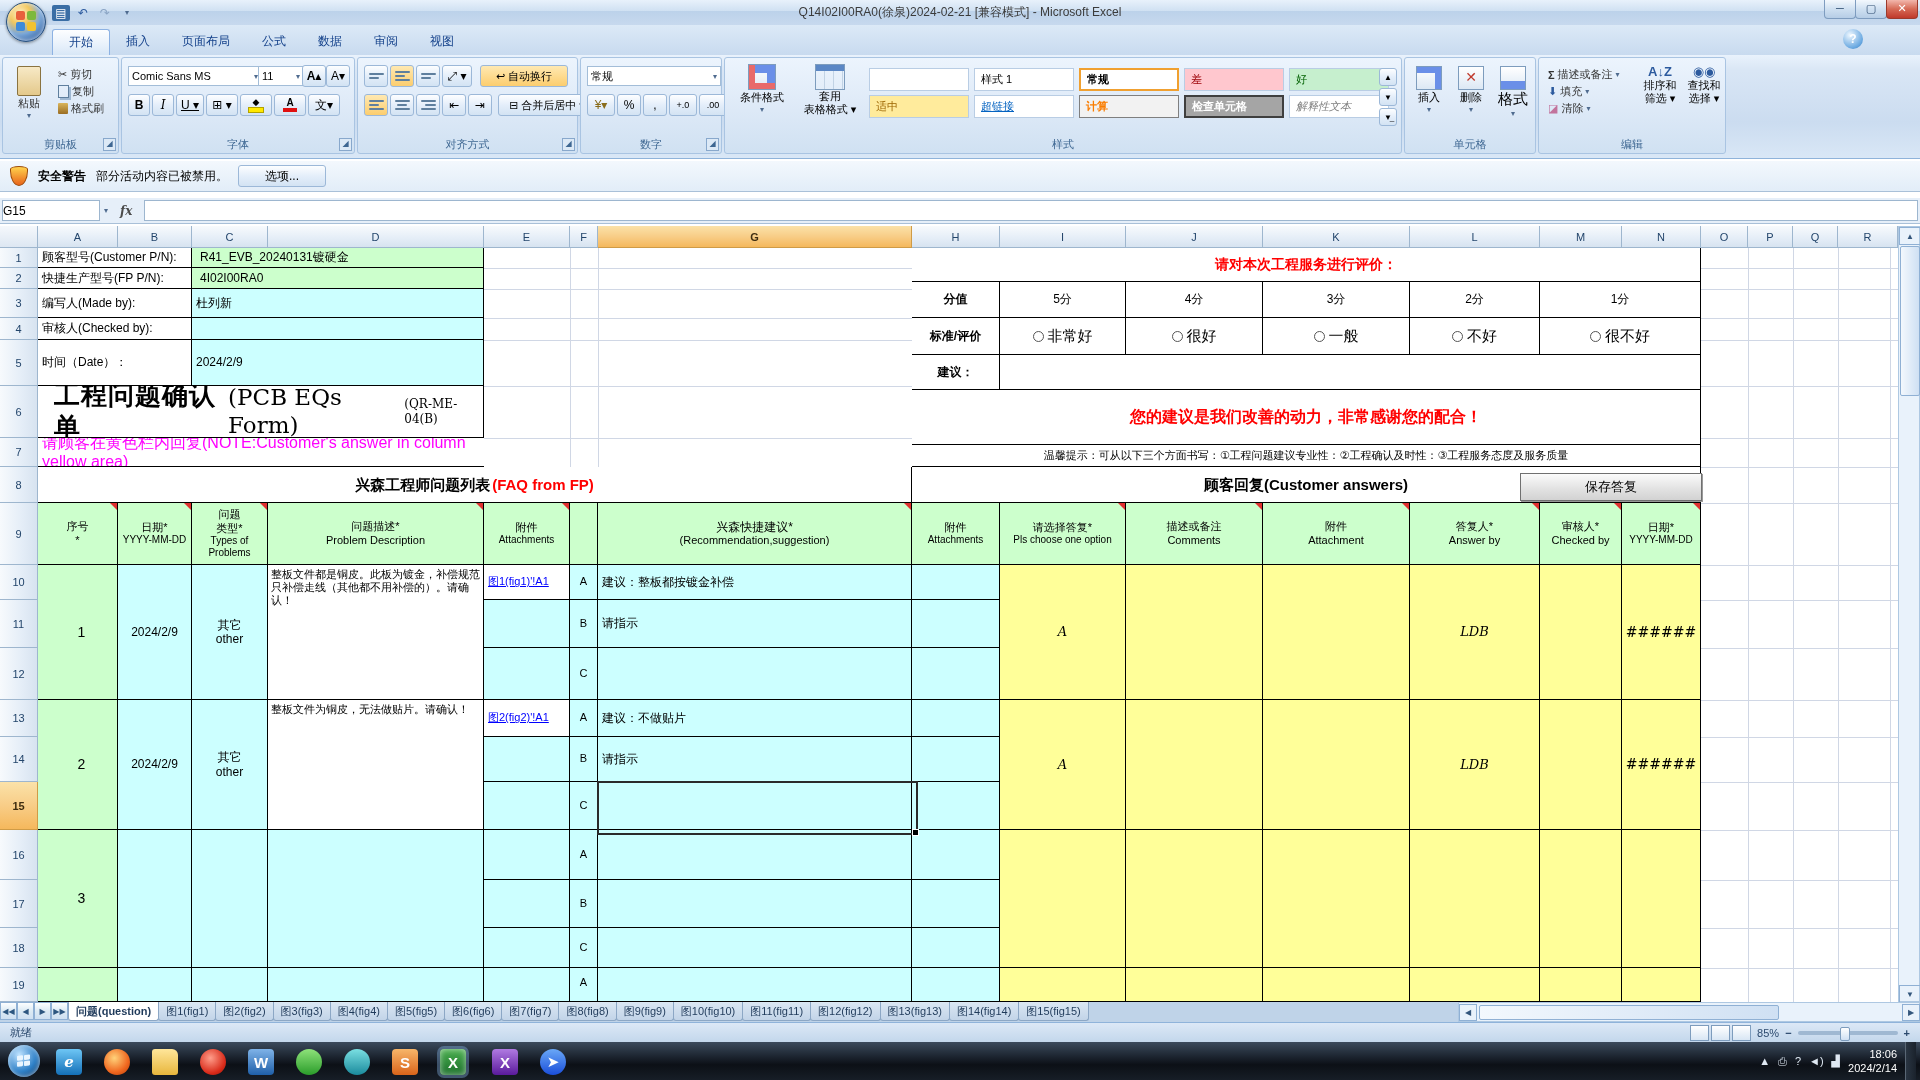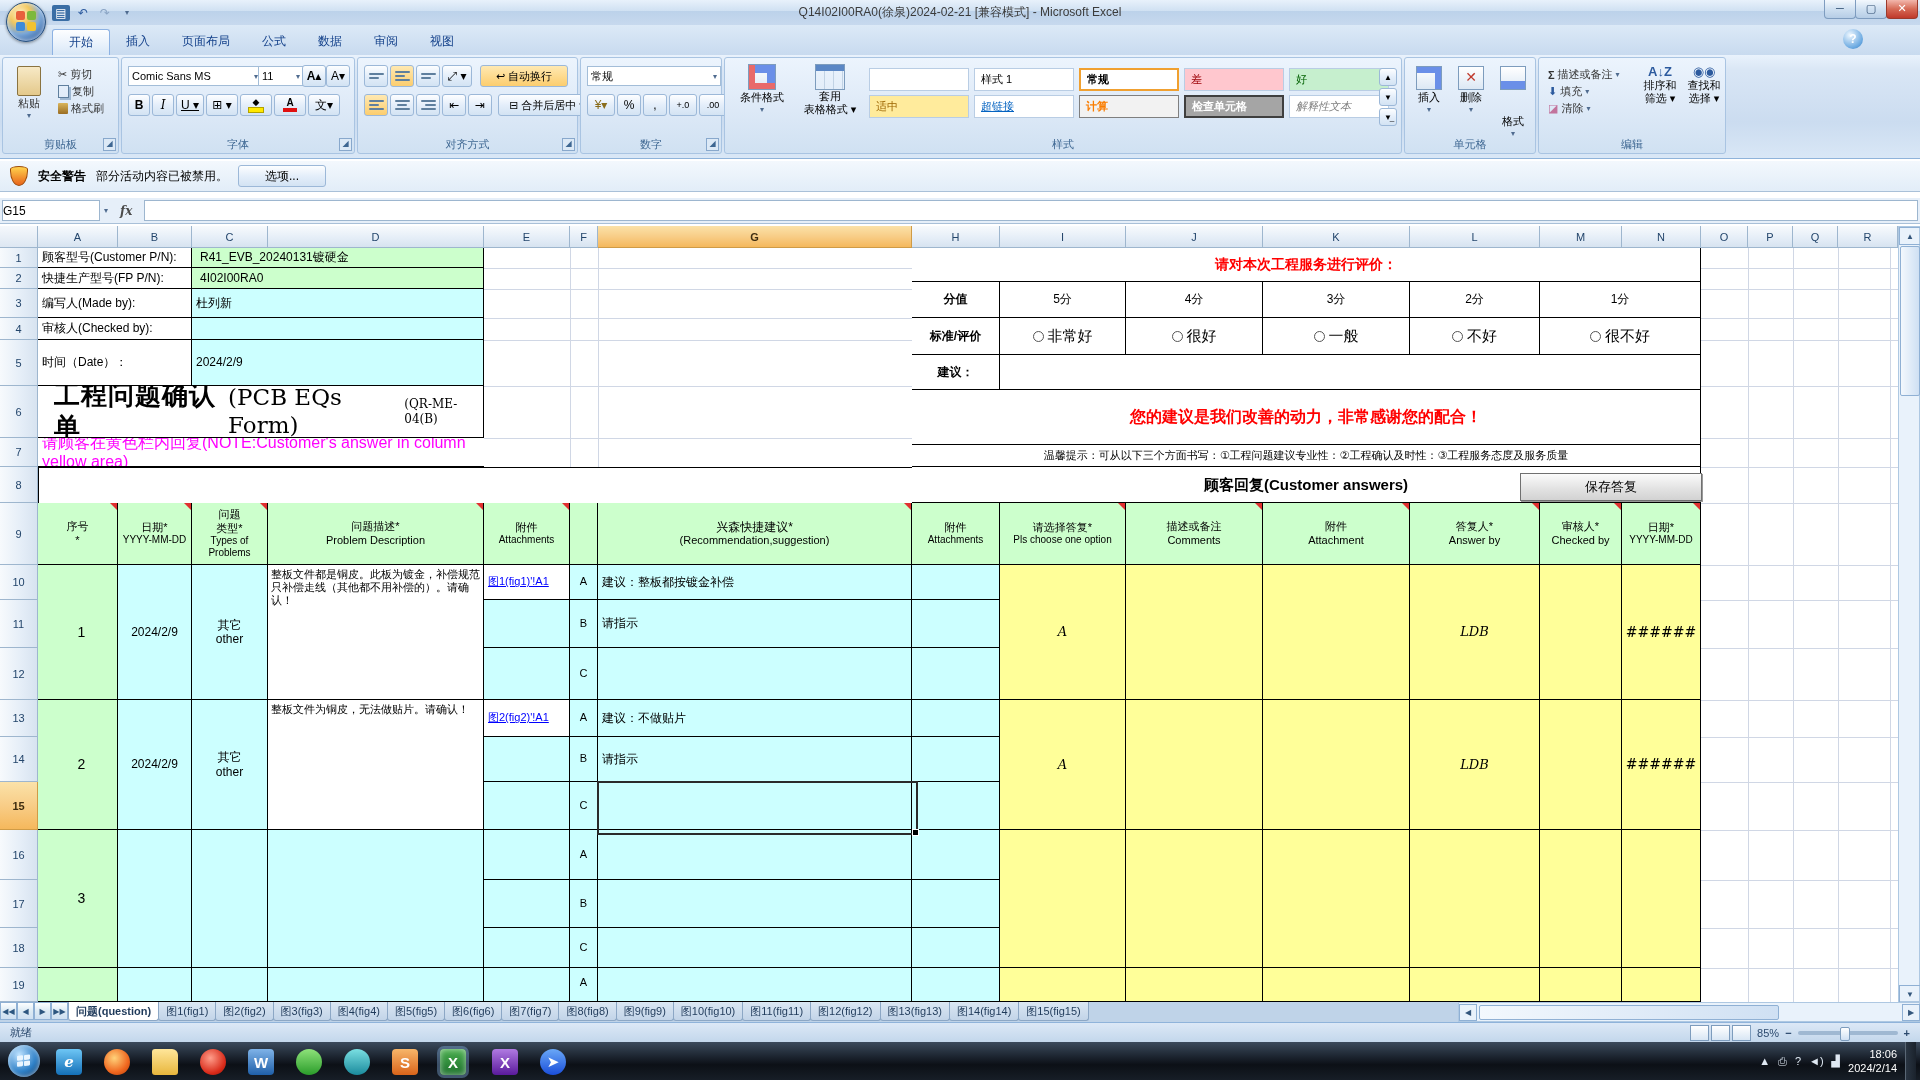--- a/index.html
+++ b/index.html
@@ -329,21 +329,21 @@
         <div style="font-size:11px;">插入</div>
           <div class="da">▾</div>
       </div>
       <div class="abs" style="left:46px;top:8px;width:40px;text-align:center;">
         <div style="margin:0 auto;width:24px;height:22px;border:1px solid #7d9cbd;background:linear-gradient(#fff,#dce8f4);color:#c0392b;font-weight:bold;font-size:14px;line-height:20px;">✕</div>
         <div style="font-size:11px;">删除</div>
           <div class="da">▾</div>
       </div>
       <div class="abs" style="left:88px;top:8px;width:40px;text-align:center;">
         <div style="margin:0 auto;width:24px;height:22px;border:1px solid #7d9cbd;background:linear-gradient(#fff,#dce8f4);box-shadow:inset 0 -8px 0 #6a8fe8;"></div>
-        <div style="font-size:11px;margin-top:24px;">格式</div>
+        <div style="font-size:15px;">格式</div>
           <div class="da">▾</div>
       </div>
       <div class="grplabel">单元格</div>
     </div>
 
     <div class="grp" style="left:1538px;width:188px;">
       <div class="abs" style="left:6px;top:8px;">
         <div class="mini">
             <b>Σ</b> 
             <span>描述或备注</span> 
@@ -513,20 +513,24 @@
       </div>
     <div class="c bg-white" style="left:1540px;top:92px;width:161px;height:37px;font-size:15px;">
         <span class="radio"></span>
         <span>很不好</span>
       </div>
     <div class="c bg-white" style="left:912px;top:129px;width:88px;height:35px;font-weight:bold;">建议：</div>
     <div class="c bg-white" style="left:1000px;top:129px;width:701px;height:35px;"></div>
     <div class="c bg-white" style="left:912px;top:164px;width:789px;height:55px;color:#ff0000;font-weight:bold;font-size:16px;">您的建议是我们改善的动力，非常感谢您的配合！</div>
     <div class="c bg-white" style="left:912px;top:219px;width:789px;height:22px;font-size:11px;">温馨提示：可从以下三个方面书写：①工程问题建议专业性：②工程确认及时性：③工程服务态度及服务质量</div>
 
+    <div class="c bg-white" style="left:38px;top:241px;width:874px;height:36px;font-weight:bold;font-size:15px;gap:2px;">
+      <span>兴森工程师问题列表</span>
+        <span style="color:#ff0000;">(FAQ from FP)</span>
+    </div>
     <div class="c bg-white" style="left:912px;top:241px;width:789px;height:36px;font-weight:bold;font-size:15px;">顾客回复(Customer answers)</div>
 
     <div class="c hdr" style="left:38px;top:277px;width:80px;height:62px;">
         <span class="tri"></span>
         <div>序号</div>
         <div>*</div>
       </div>
     <div class="c hdr" style="left:118px;top:277px;width:74px;height:62px;font-size:10px;">
         <span class="tri"></span>
         <div style="font-size:11px;">日期*</div>

